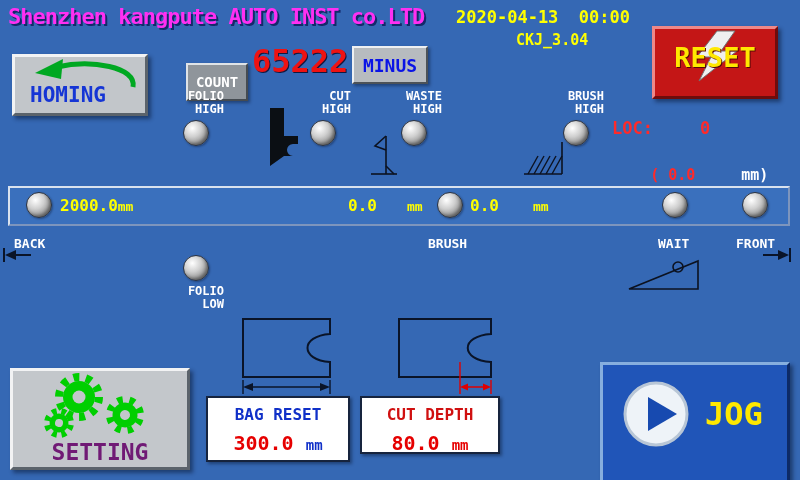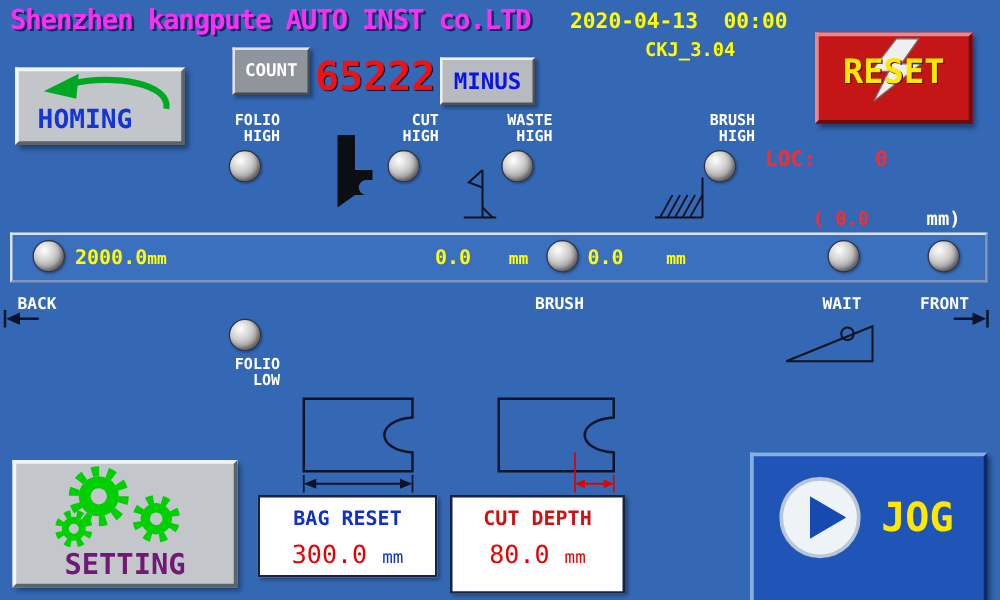--- a/index.html
+++ b/index.html
@@ -30,21 +30,21 @@
   .btn { cursor:pointer; }
   .poslabel { font-size:13px; font-weight:bold; color:#ffffff; }
   .tv { font-size:16px; font-weight:bold; color:#ffff00; }
   .tu { font-size:13px; font-weight:bold; color:#ffff00; }
   .panel {
     background:#ffffff; border:2px solid #16243e;
     padding-top:7px; text-align:center;
     box-shadow:2px 2px 3px rgba(0,10,30,.4);
   }
   .ptitle { font-size:16px; font-weight:bold; }
-  .pval  { margin-top:7px; font-size:20px; font-weight:normal; }
+  .pval  { margin-top:7px; font-size:20px; font-weight:bold; }
   .locred { color:#ff2a2a; font-weight:bold; }
 </style>
 </head>
 <body>
 
 <div id="screen">
 
   <div class="abs title" style="left:8px;top:4px">Shenzhen kangpute AUTO INST co.LTD</div>
   <div class="abs pre yellow" style="left:456px;top:7px;font-size:17px;font-weight:bold">2020-04-13  00:00</div>
   <div class="abs yellow" style="left:516px;top:31px;font-size:15px;font-weight:bold">CKJ_3.04</div>
@@ -57,21 +57,21 @@
   </div>
 
   <div class="abs btn bevel-up" style="left:12px;top:54px;width:136px;height:62px;background:#c2c6ca">
     <svg class="abs" style="left:4px;top:0" width="124" height="34">
       <path d="M114,30 C118,10 72,2 38,10" fill="none" stroke="#00a822" stroke-width="5"></path>
       <polygon points="16,16 44,2 42,22" fill="#00a822"></polygon>
     </svg>
     <span class="abs" style="left:0;top:26px;width:106px;text-align:center;font-size:21px;font-weight:bold;color:#1535d5">HOMING</span>
   </div>
 
-  <div class="abs btn" style="left:186px;top:38px;width:62px;height:38px;background:#8f959b;border:2px solid;border-color:#dfe3e7 #454b51 #454b51 #dfe3e7;display:flex;align-items:center;justify-content:center;box-shadow:2px 2px 3px rgba(0,10,30,.4)">
+  <div class="abs btn" style="left:186px;top:63px;width:62px;height:38px;background:#8f959b;border:2px solid;border-color:#dfe3e7 #454b51 #454b51 #dfe3e7;display:flex;align-items:center;justify-content:center;box-shadow:2px 2px 3px rgba(0,10,30,.4)">
     <span style="font-size:14px;font-weight:bold;color:#ffffff">COUNT</span>
   </div>
   <div class="abs" style="left:252px;top:42px;font-size:32px;font-weight:bold;color:#ee1212;text-shadow:1px 1px 0 #101840">65222</div>
   <div class="abs btn" style="left:352px;top:46px;width:76px;height:38px;background:#b7bbbf;border:2px solid;border-color:#eef0f2 #4c5258 #4c5258 #eef0f2;display:flex;align-items:center;justify-content:center;box-shadow:2px 2px 3px rgba(0,10,30,.4)">
     <span style="font-size:18px;font-weight:bold;color:#0a14e6">MINUS</span>
   </div>
 
   <div class="abs lamp-label" style="left:168px;top:90px;width:56px">
     <div>FOLIO</div>
     <div>HIGH</div>
@@ -182,21 +182,21 @@
     <polygon points="95,71 87,67.5 87,74.5" fill="#e00000"></polygon>
   </svg>
 
   <div class="abs panel btn" style="left:206px;top:396px;width:144px;height:66px">
     <div class="ptitle" style="color:#1030c8">BAG RESET</div>
     <div class="pval">
       <span style="color:#e60000">300.0</span>
       <span style="color:#1030c8;font-size:14px">mm</span>
     </div>
   </div>
-  <div class="abs panel btn" style="left:360px;top:396px;width:140px;height:79px">
+  <div class="abs panel btn" style="left:360px;top:396px;width:140px;height:58px">
     <div class="ptitle" style="color:#d01010">CUT DEPTH</div>
     <div class="pval">
       <span style="color:#e60000">80.0</span>
       <span style="color:#e60000;font-size:14px">mm</span>
     </div>
   </div>
 
   <div class="abs btn bevel-up" style="left:10px;top:368px;width:180px;height:102px;background:#c3c7cb">
     <svg class="abs" style="left:14px;top:2px" width="150" height="66">
       <g transform="translate(52,24)">

